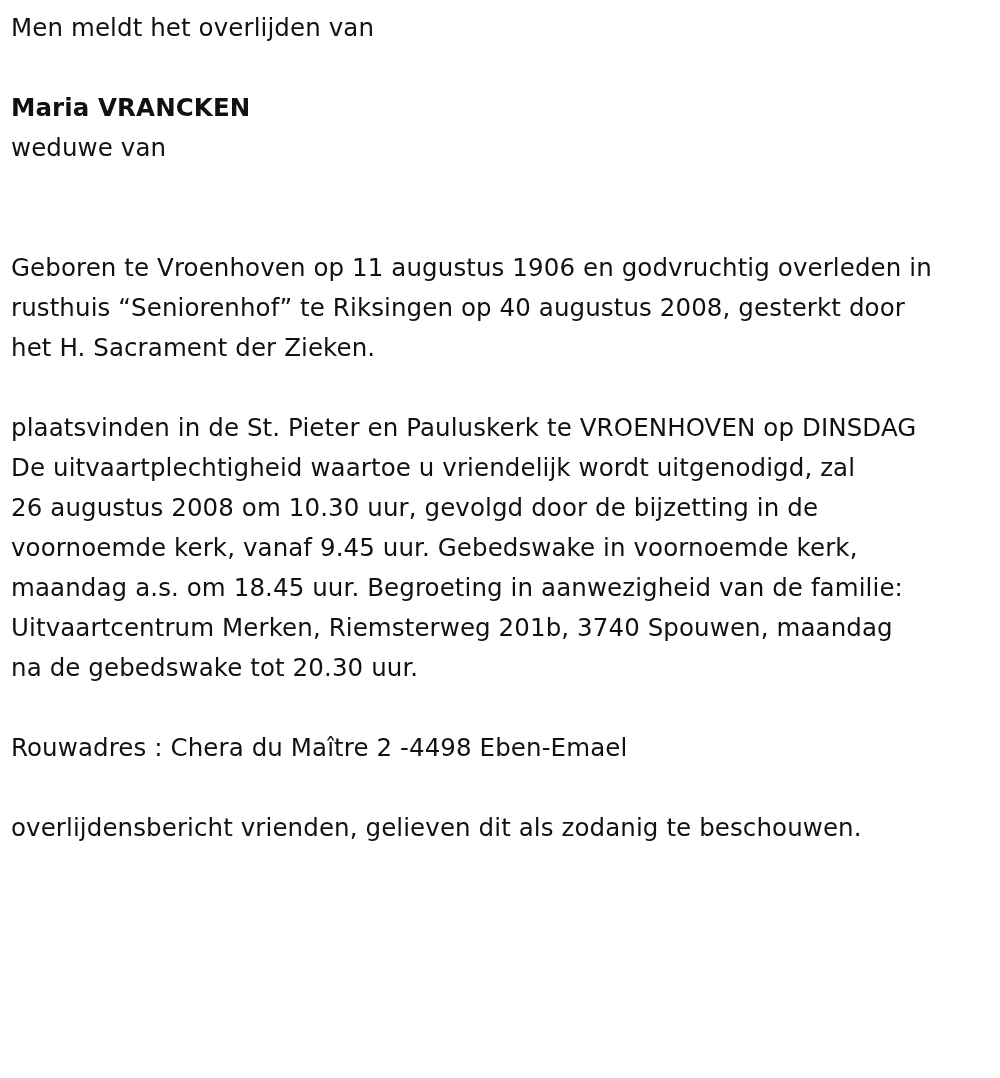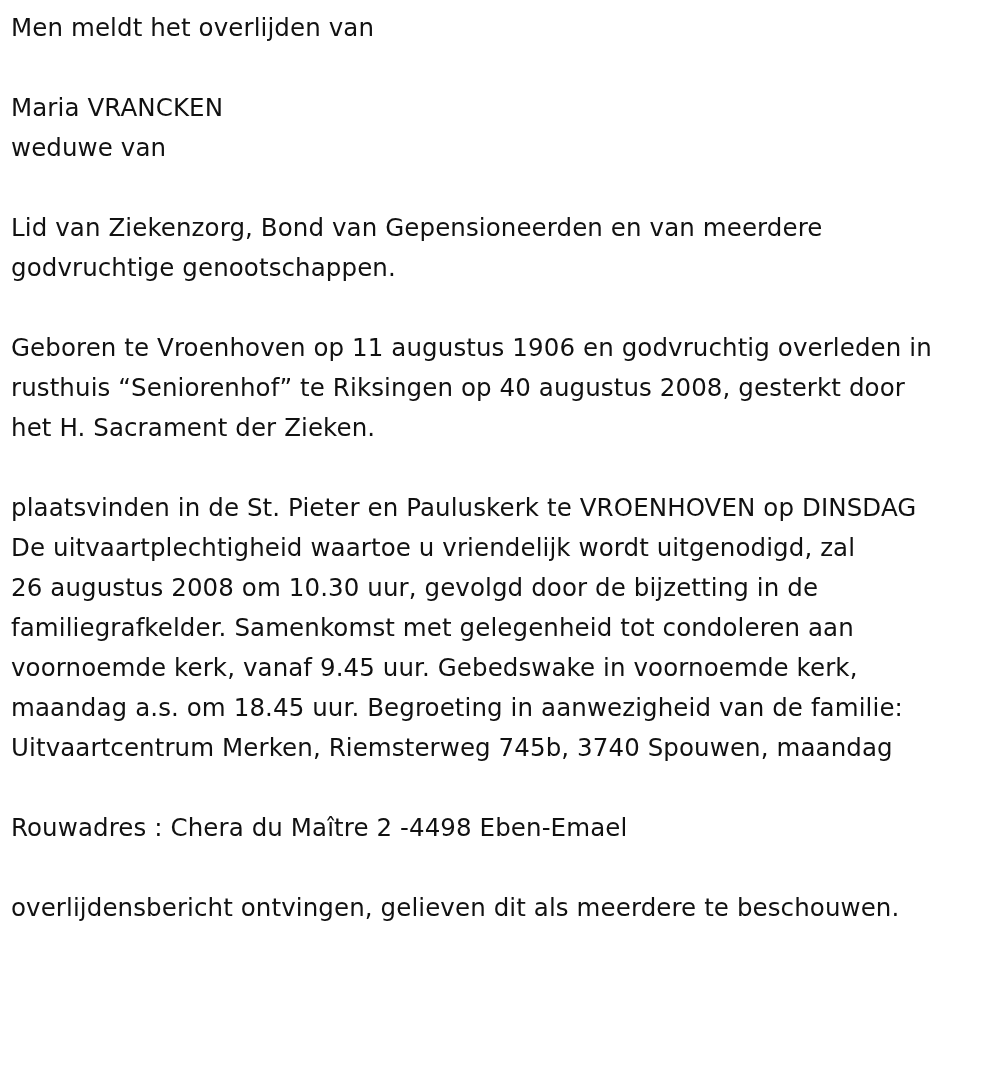--- a/index.html
+++ b/index.html
@@ -21,21 +21,21 @@
       padding: 8px 0 0 11px;
       width: 980px;
     }
     .line {
       display: block;
       line-height: 40px;
       height: 40px;
       white-space: nowrap;
     }
     .bold {
-      font-weight: normal;
+      font-weight: bold;
     }
     .gap {
       display: block;
       height: 40px;
     }
     .block {
       display: block;
     }
   </style>
 </head>
@@ -43,44 +43,40 @@
 
 <div class="page">
 
   <span class="line">Men meldt het overlijden van</span>
   <span class="gap"></span>
 
   <span class="line bold">Maria VRANCKEN</span>
   <span class="line">weduwe van</span>
   <span class="gap"></span>
 
-  <div class="block">
-    <span class="line">Lid van Ziekenzorg, Bond van Gepensioneerden en van meerdere</span>
-    <span class="line">godvruchtige genootschappen.</span>
-  </div>
   <span class="gap"></span>
 
   <div class="block">
     <span class="line">Geboren te Vroenhoven op 11 augustus 1906 en godvruchtig overleden in</span>
     <span class="line">rusthuis “Seniorenhof” te Riksingen op 40 augustus 2008, gesterkt door</span>
     <span class="line">het H. Sacrament der Zieken.</span>
   </div>
   <span class="gap"></span>
 
   <div class="block">
     <span class="line">plaatsvinden in de St. Pieter en Pauluskerk te VROENHOVEN op DINSDAG</span>
     <span class="line">De uitvaartplechtigheid waartoe u vriendelijk wordt uitgenodigd, zal</span>
     <span class="line">26 augustus 2008 om 10.30 uur, gevolgd door de bijzetting in de</span>
-    <span class="line">familiegrafkelder. Samenkomst met gelegenheid tot condoleren aan</span>
     <span class="line">voornoemde kerk, vanaf 9.45 uur. Gebedswake in voornoemde kerk,</span>
     <span class="line">maandag a.s. om 18.45 uur. Begroeting in aanwezigheid van de familie:</span>
-    <span class="line">Uitvaartcentrum Merken, Riemsterweg 745b, 3740 Spouwen, maandag</span>
+    <span class="line">Uitvaartcentrum Merken, Riemsterweg 201b, 3740 Spouwen, maandag</span>
+    <span class="line">na de gebedswake tot 20.30 uur.</span>
   </div>
   <span class="gap"></span>
 
   <span class="line">Rouwadres : Chera du Maître 2 -4498 Eben-Emael</span>
   <span class="gap"></span>
 
   <div class="block">
-    <span class="line">overlijdensbericht ontvingen, gelieven dit als meerdere te beschouwen.</span>
+    <span class="line">overlijdensbericht vrienden, gelieven dit als zodanig te beschouwen.</span>
   </div>
 
 </div>
 
 </body></html>

